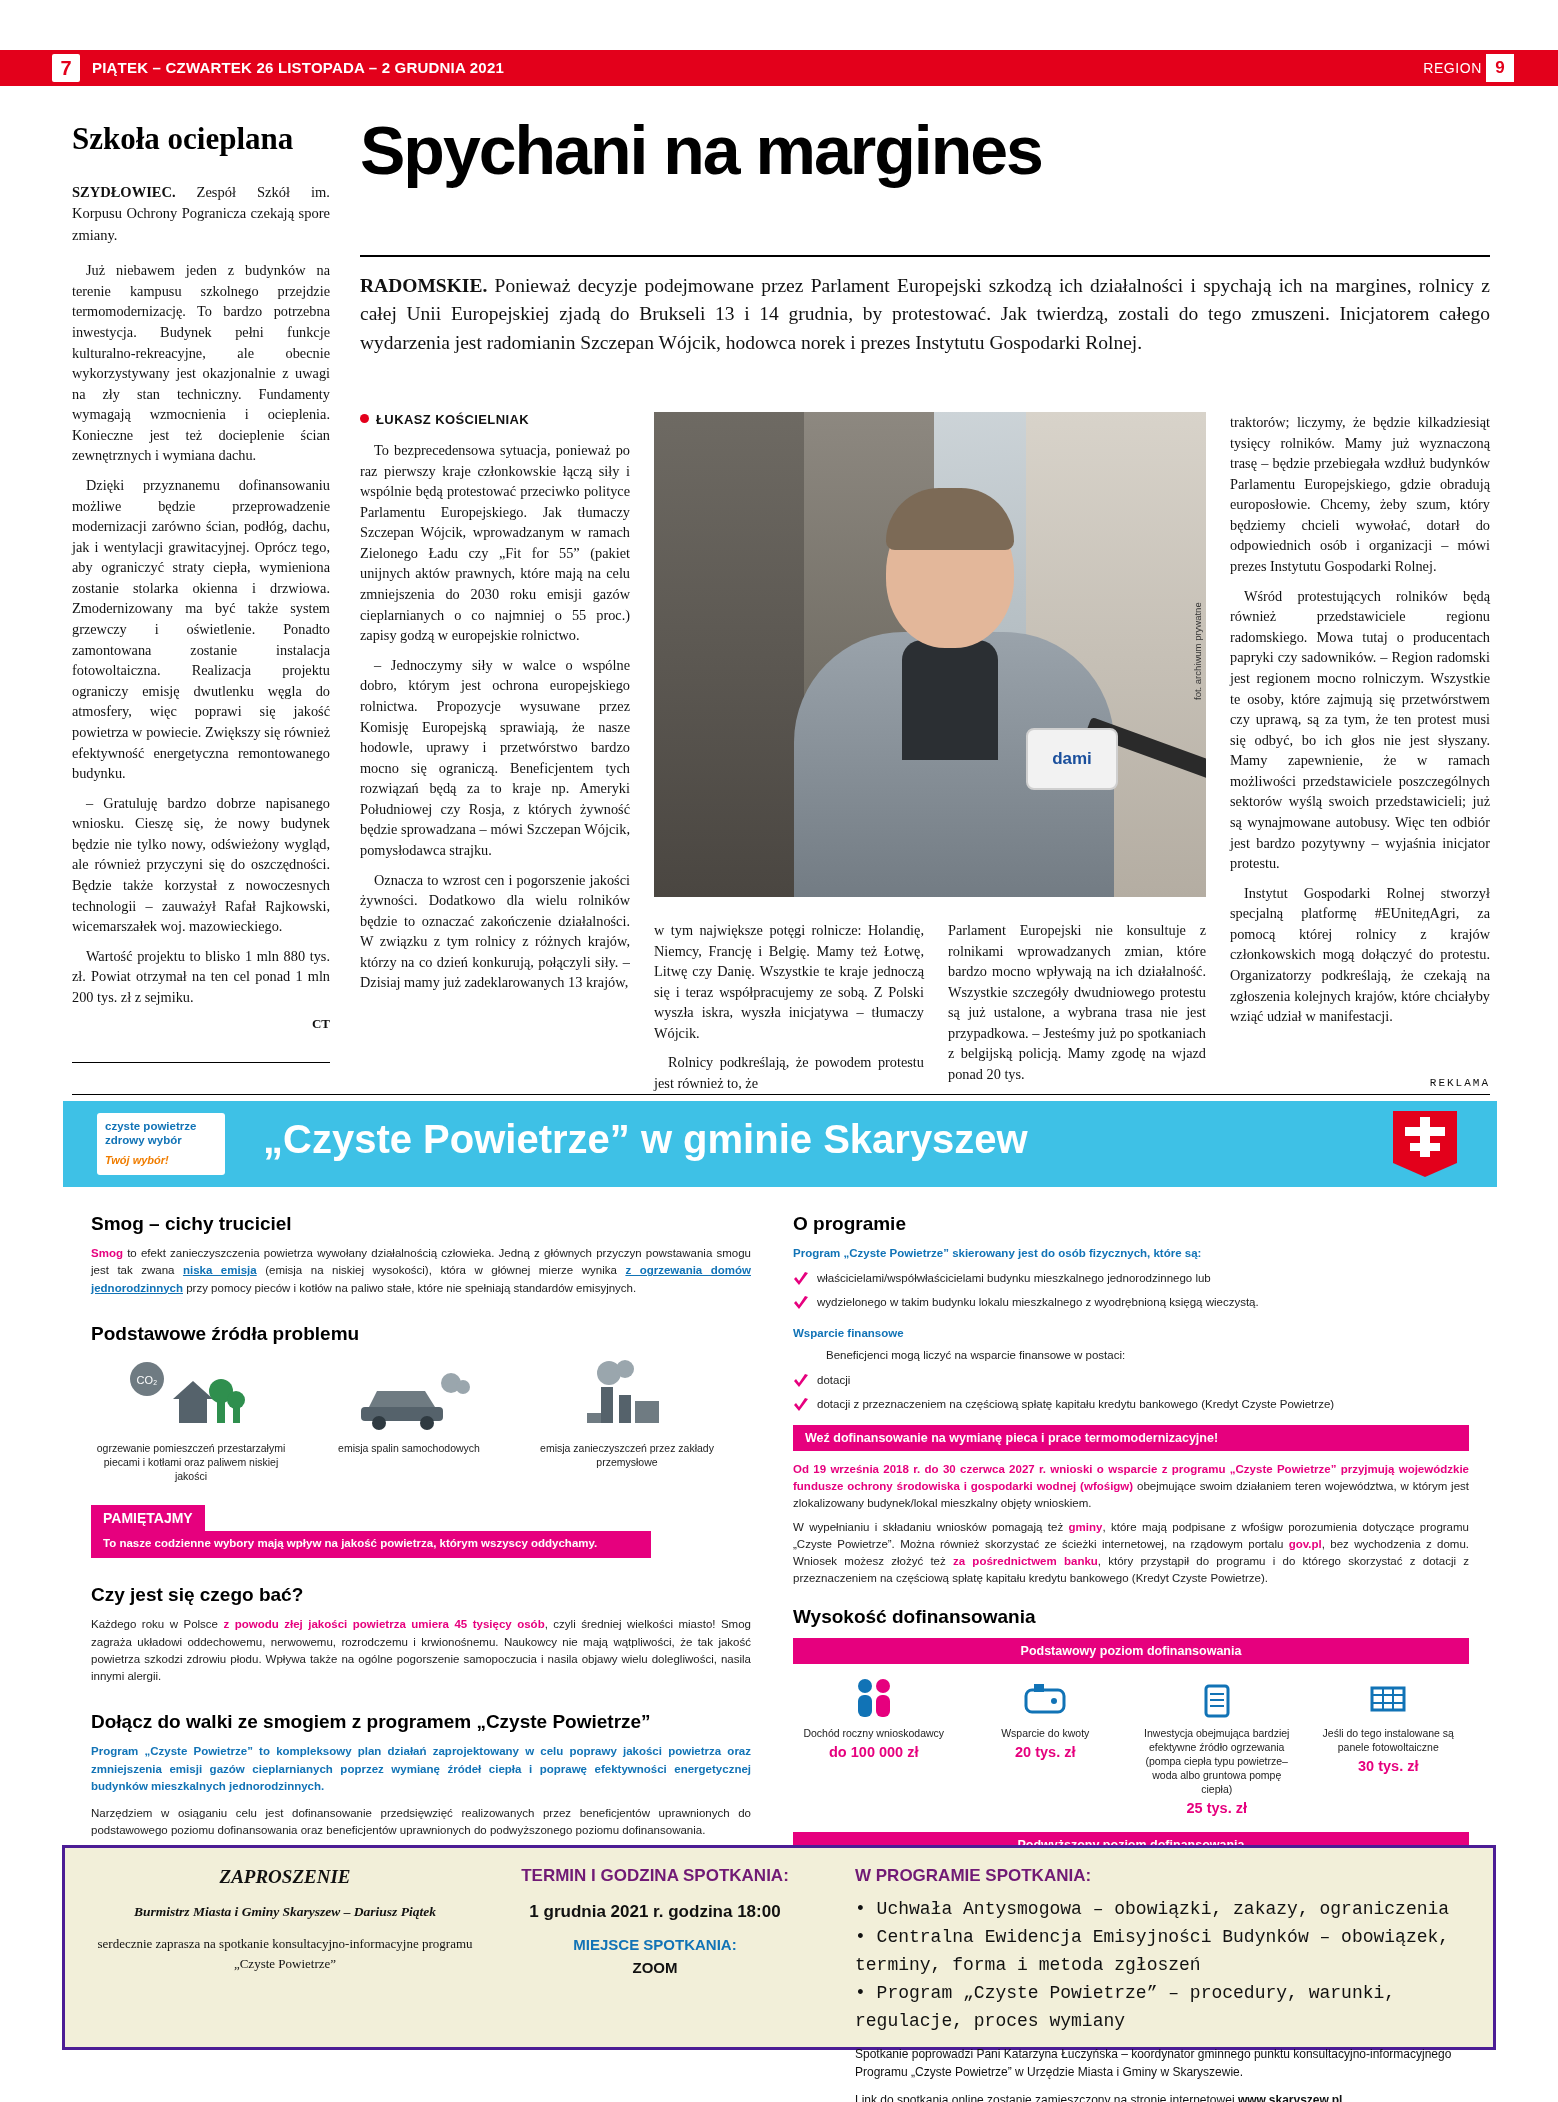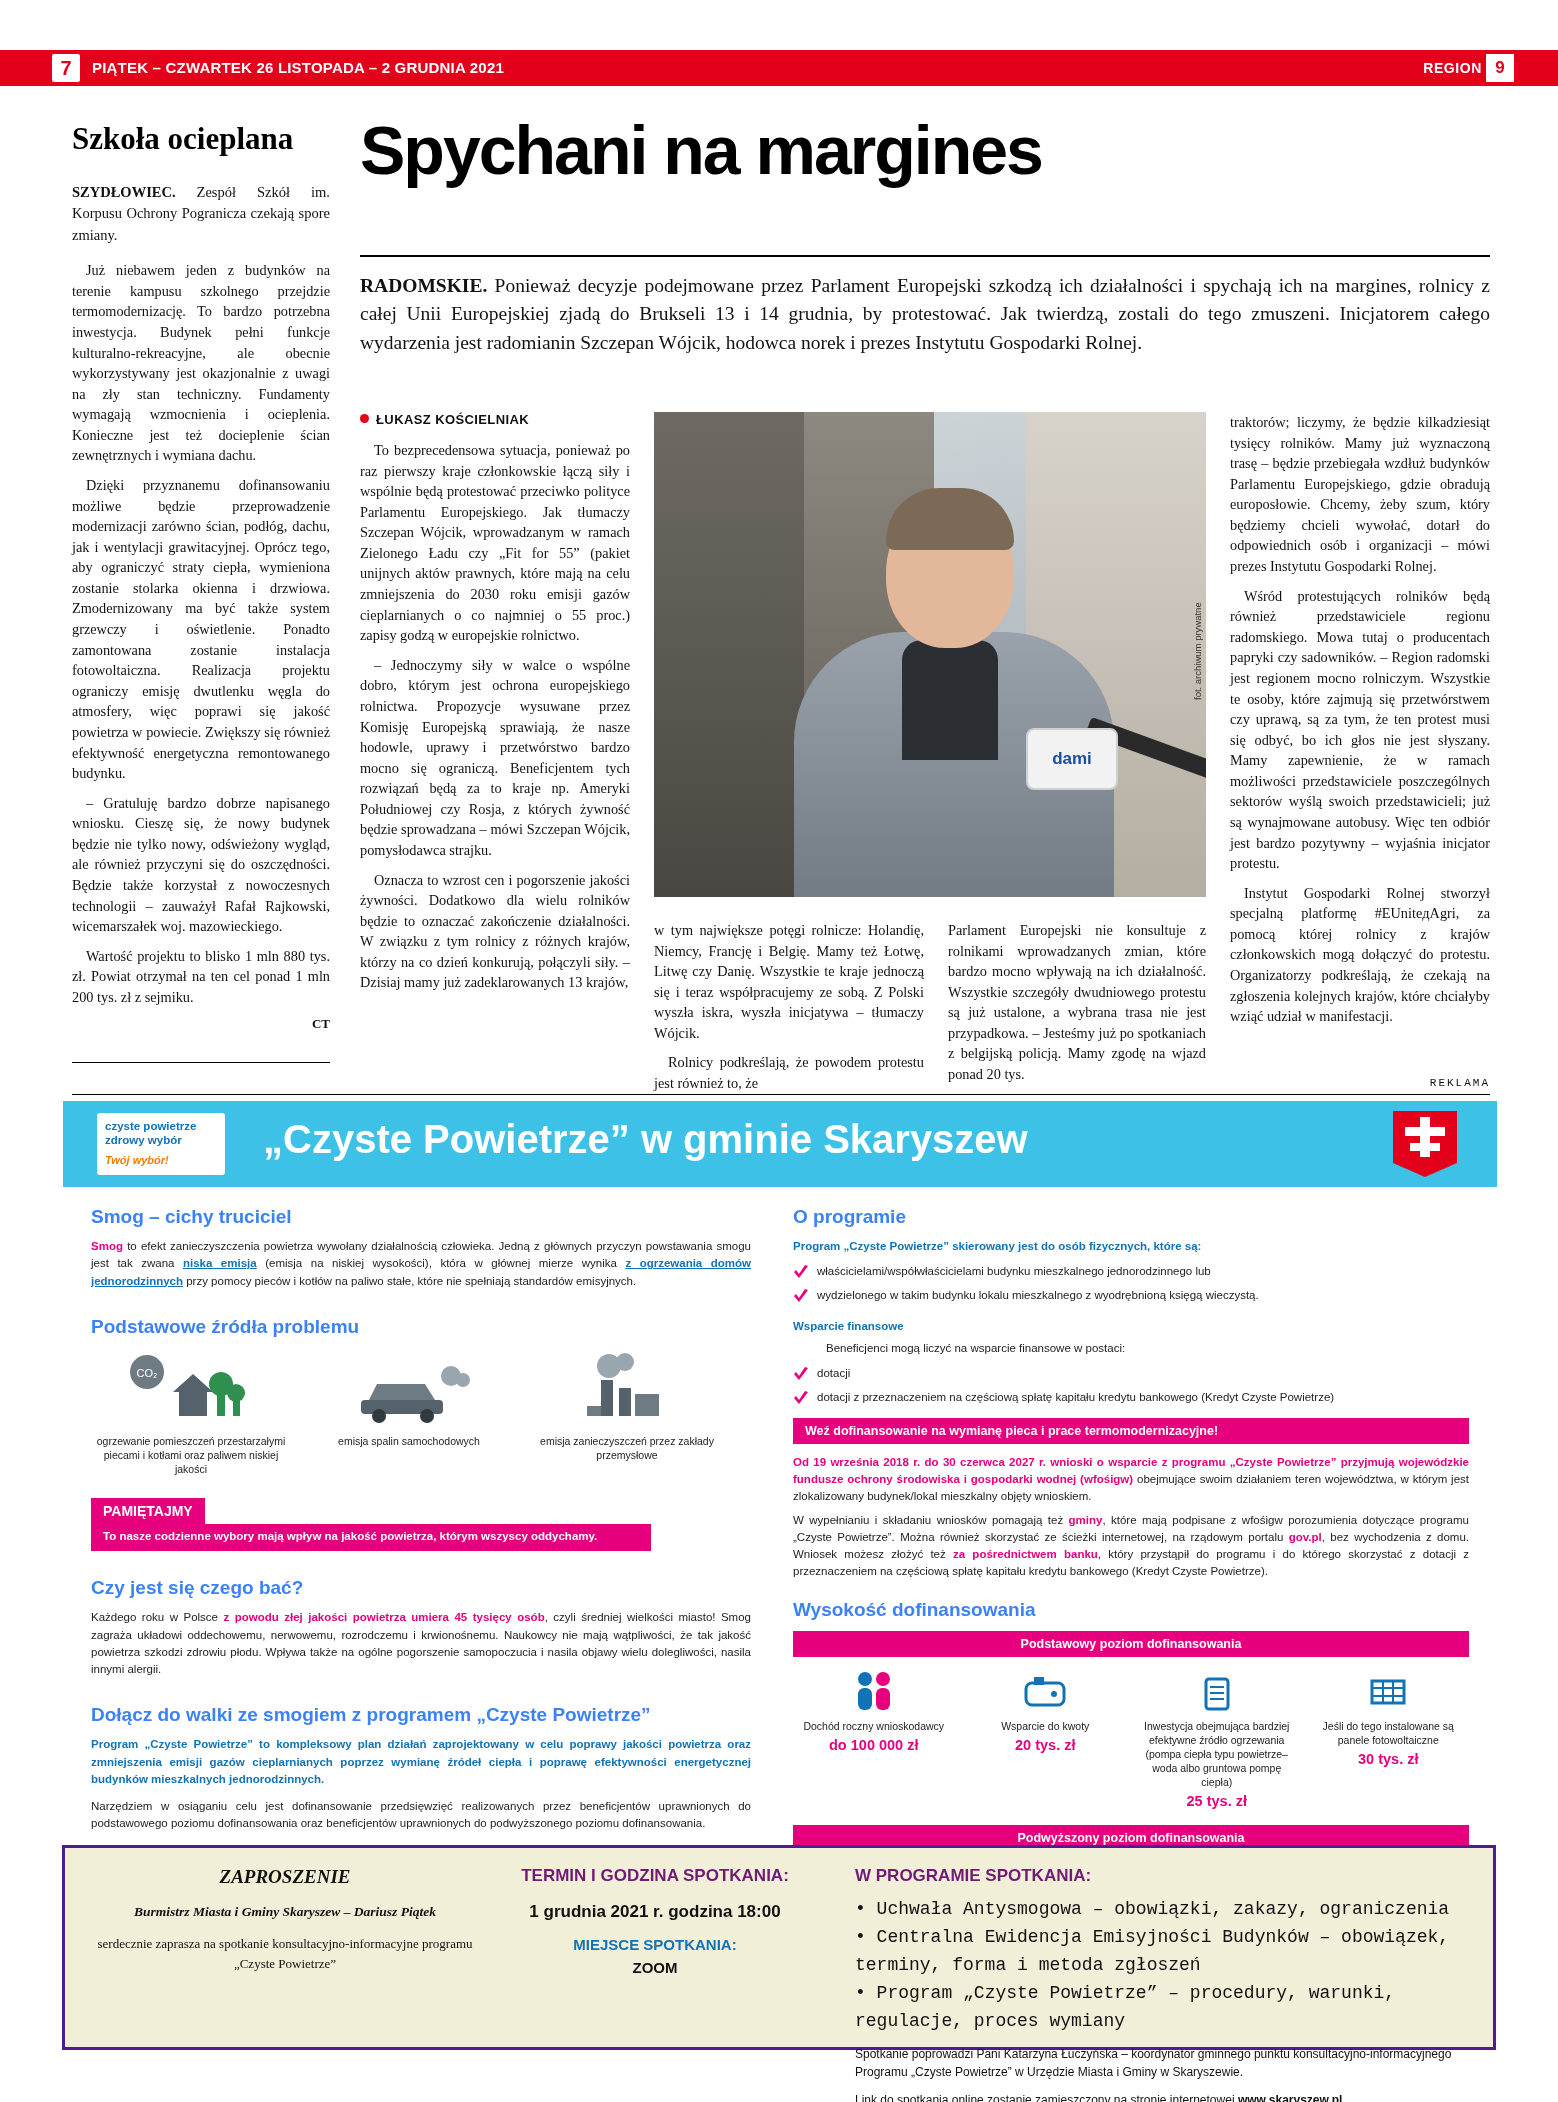--- a/index.html
+++ b/index.html
@@ -27,21 +27,21 @@
     font-family:"Liberation Sans", sans-serif;
   }
   .masthead .date {
     position:absolute; left:92px; top:9px;
     color:#ffffff; font-size:15px; font-weight:bold;
     font-family:"Liberation Sans", sans-serif;
     letter-spacing:.2px;
   }
   .masthead .section {
     position:absolute; right:76px; top:10px;
-    color:#ffffff; font-size:14px; font-weight:bold;
+    color:#ffffff; font-size:14px; font-weight:normal;
     font-family:"Liberation Sans", sans-serif;
     letter-spacing:.6px;
   }
   .masthead .pagenum {
     position:absolute; right:44px; top:4px; width:28px; height:28px;
     background:#ffffff; color:#e3001b;
     font-family:"Liberation Sans", sans-serif;
     font-size:17px; font-weight:bold;
     display:flex; align-items:center; justify-content:center;
   }
@@ -174,21 +174,21 @@
     position:absolute; right:38px; top:8px; width:68px; height:70px;
   }
 
   .ad-body { position:absolute; left:0; top:86px; width:1434px; height:854px; }
 
   .adL { position:absolute; left:28px; top:14px; width:660px; }
   .adR { position:absolute; left:730px; top:14px; width:676px; }
 
   h3.ad-h {
     font-family:"Liberation Sans", sans-serif;
-    color:#3b82f6; font-size:19px; font-weight:bold; margin:5px 0 10px 0;
+    color:#000000; font-size:19px; font-weight:bold; margin:12px 0 10px 0;
   }
   .ad-p {
     font-family:"Liberation Sans", sans-serif;
     font-size:11.5px; line-height:1.5; color:#222; margin:0 0 10px 0; text-align:justify;
   }
   .ad-p .hl { color:#e6007e; font-weight:bold; }
   .ad-p .hl2 { color:#1173b6; font-weight:bold; }
   .ad-p .ul { text-decoration:underline; }
 
   .src-row { display:flex; gap:18px; margin-top:6px; }

